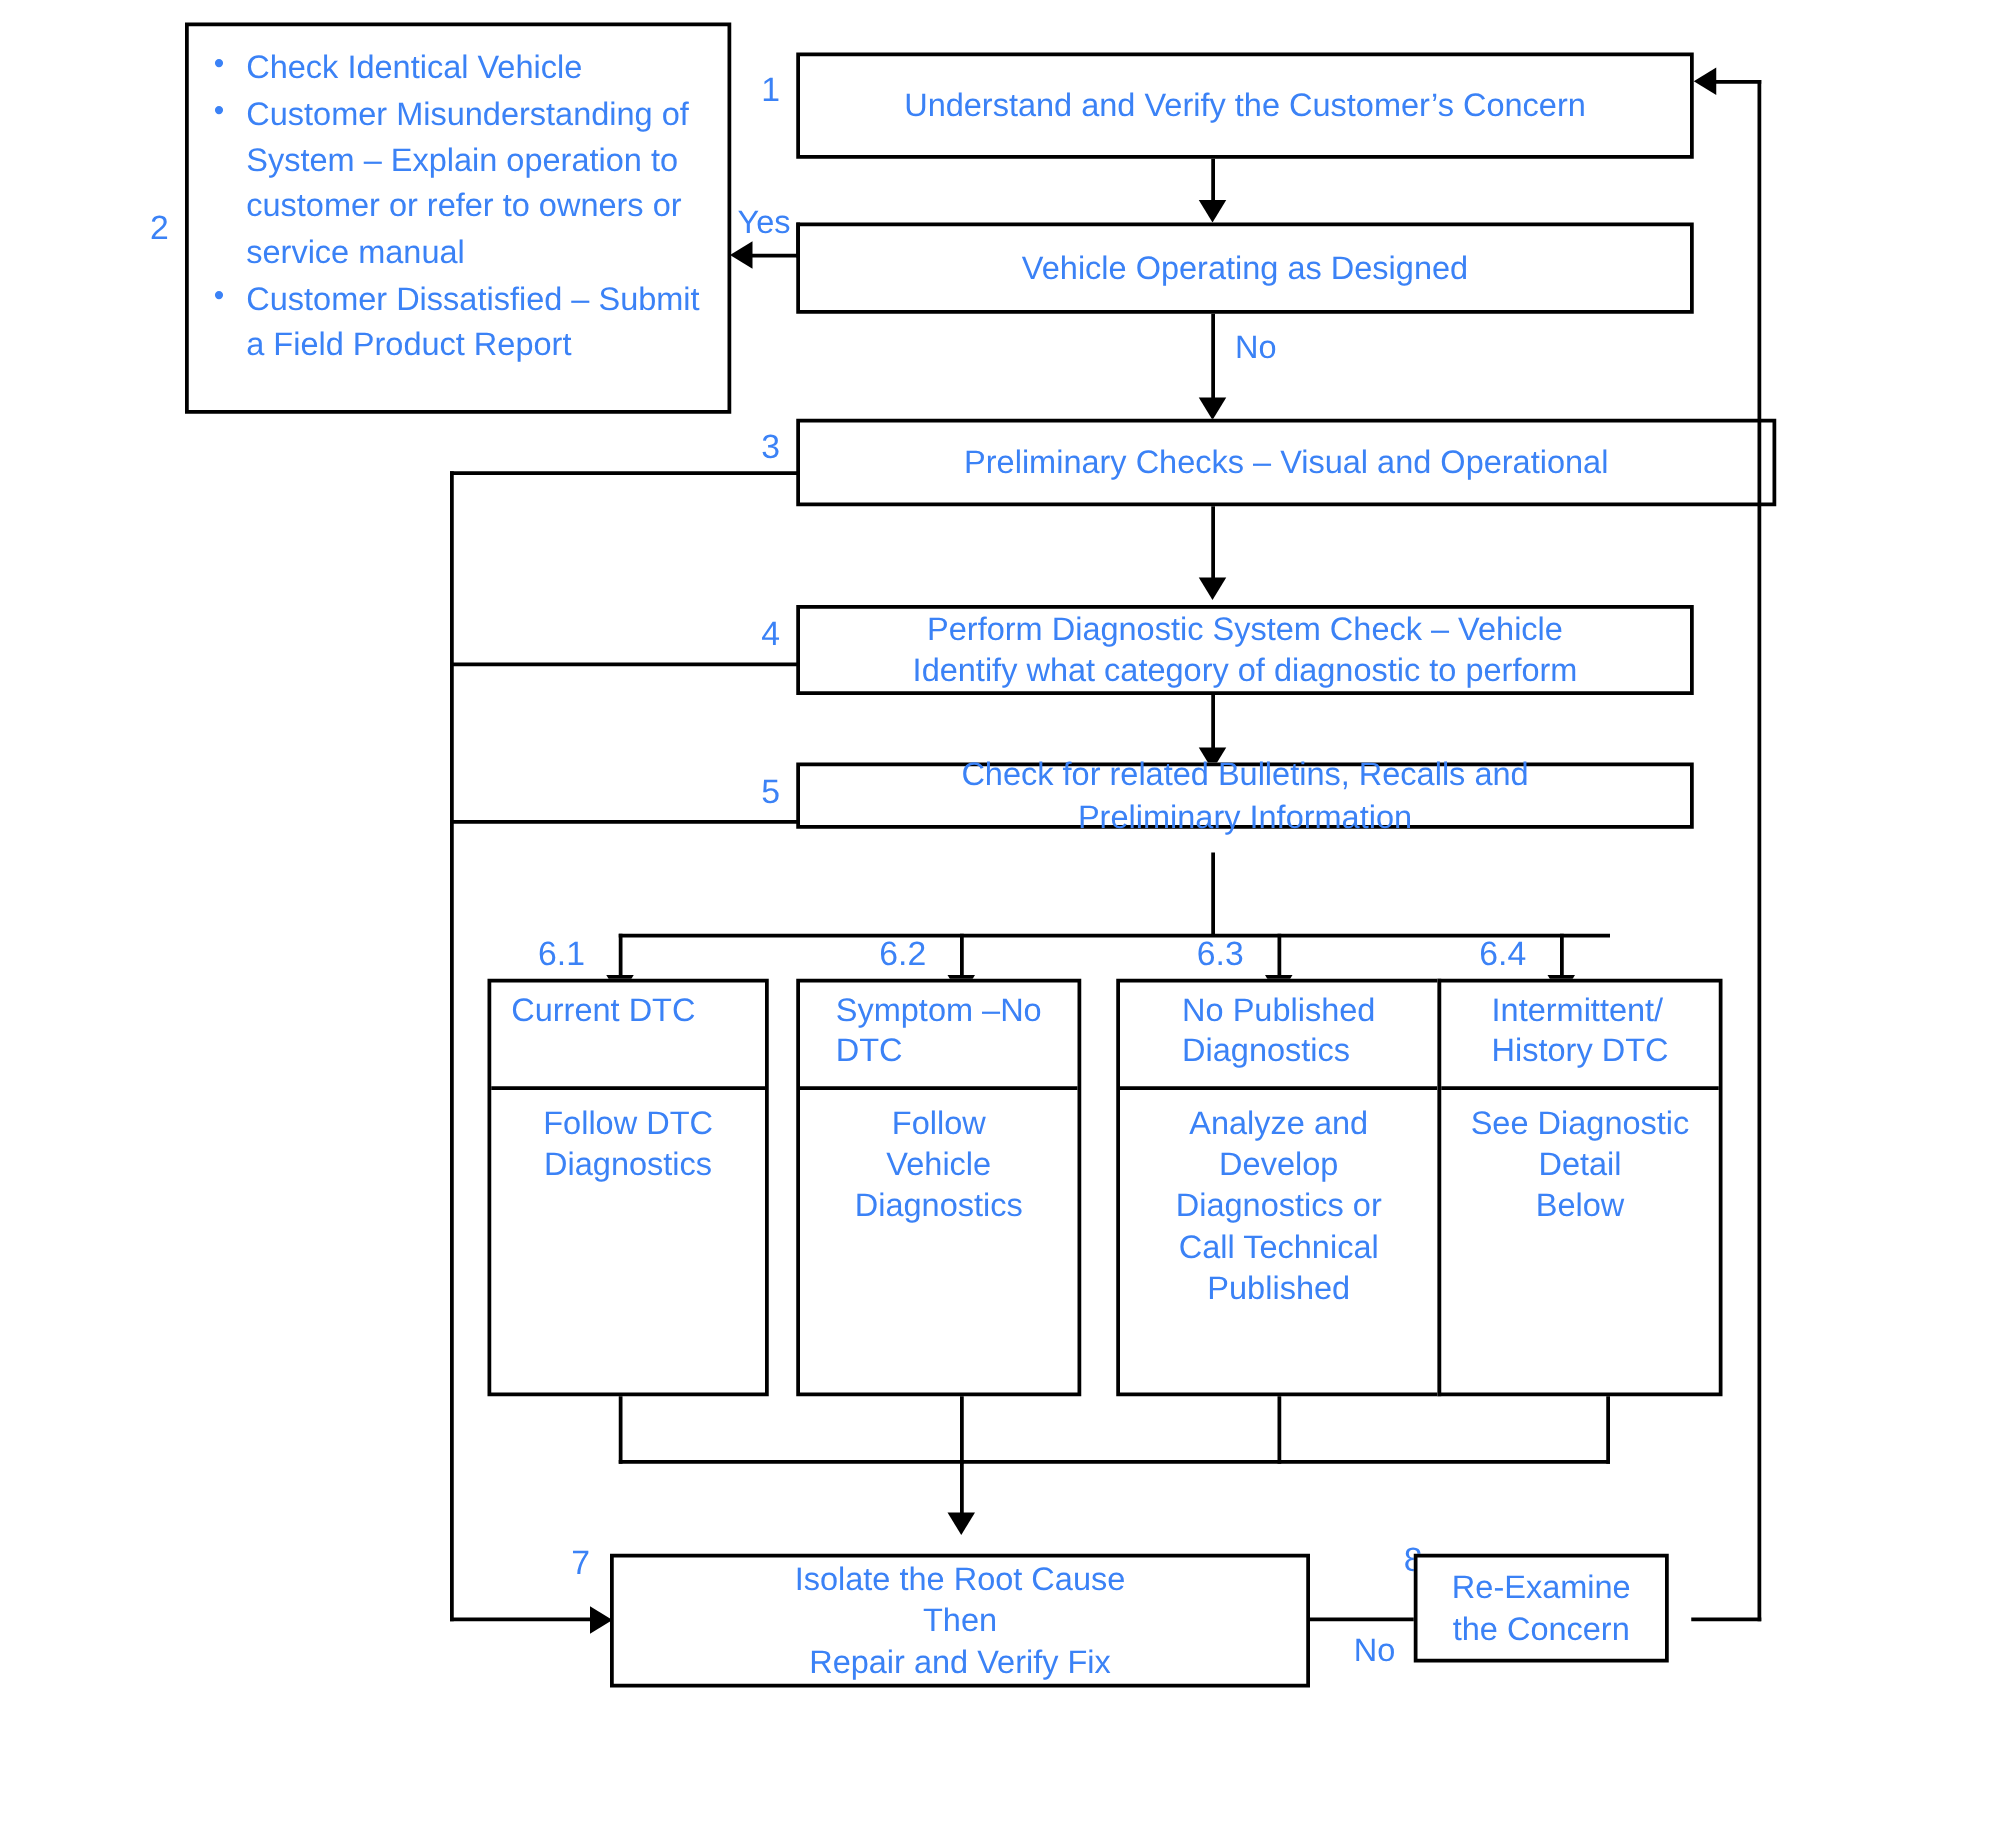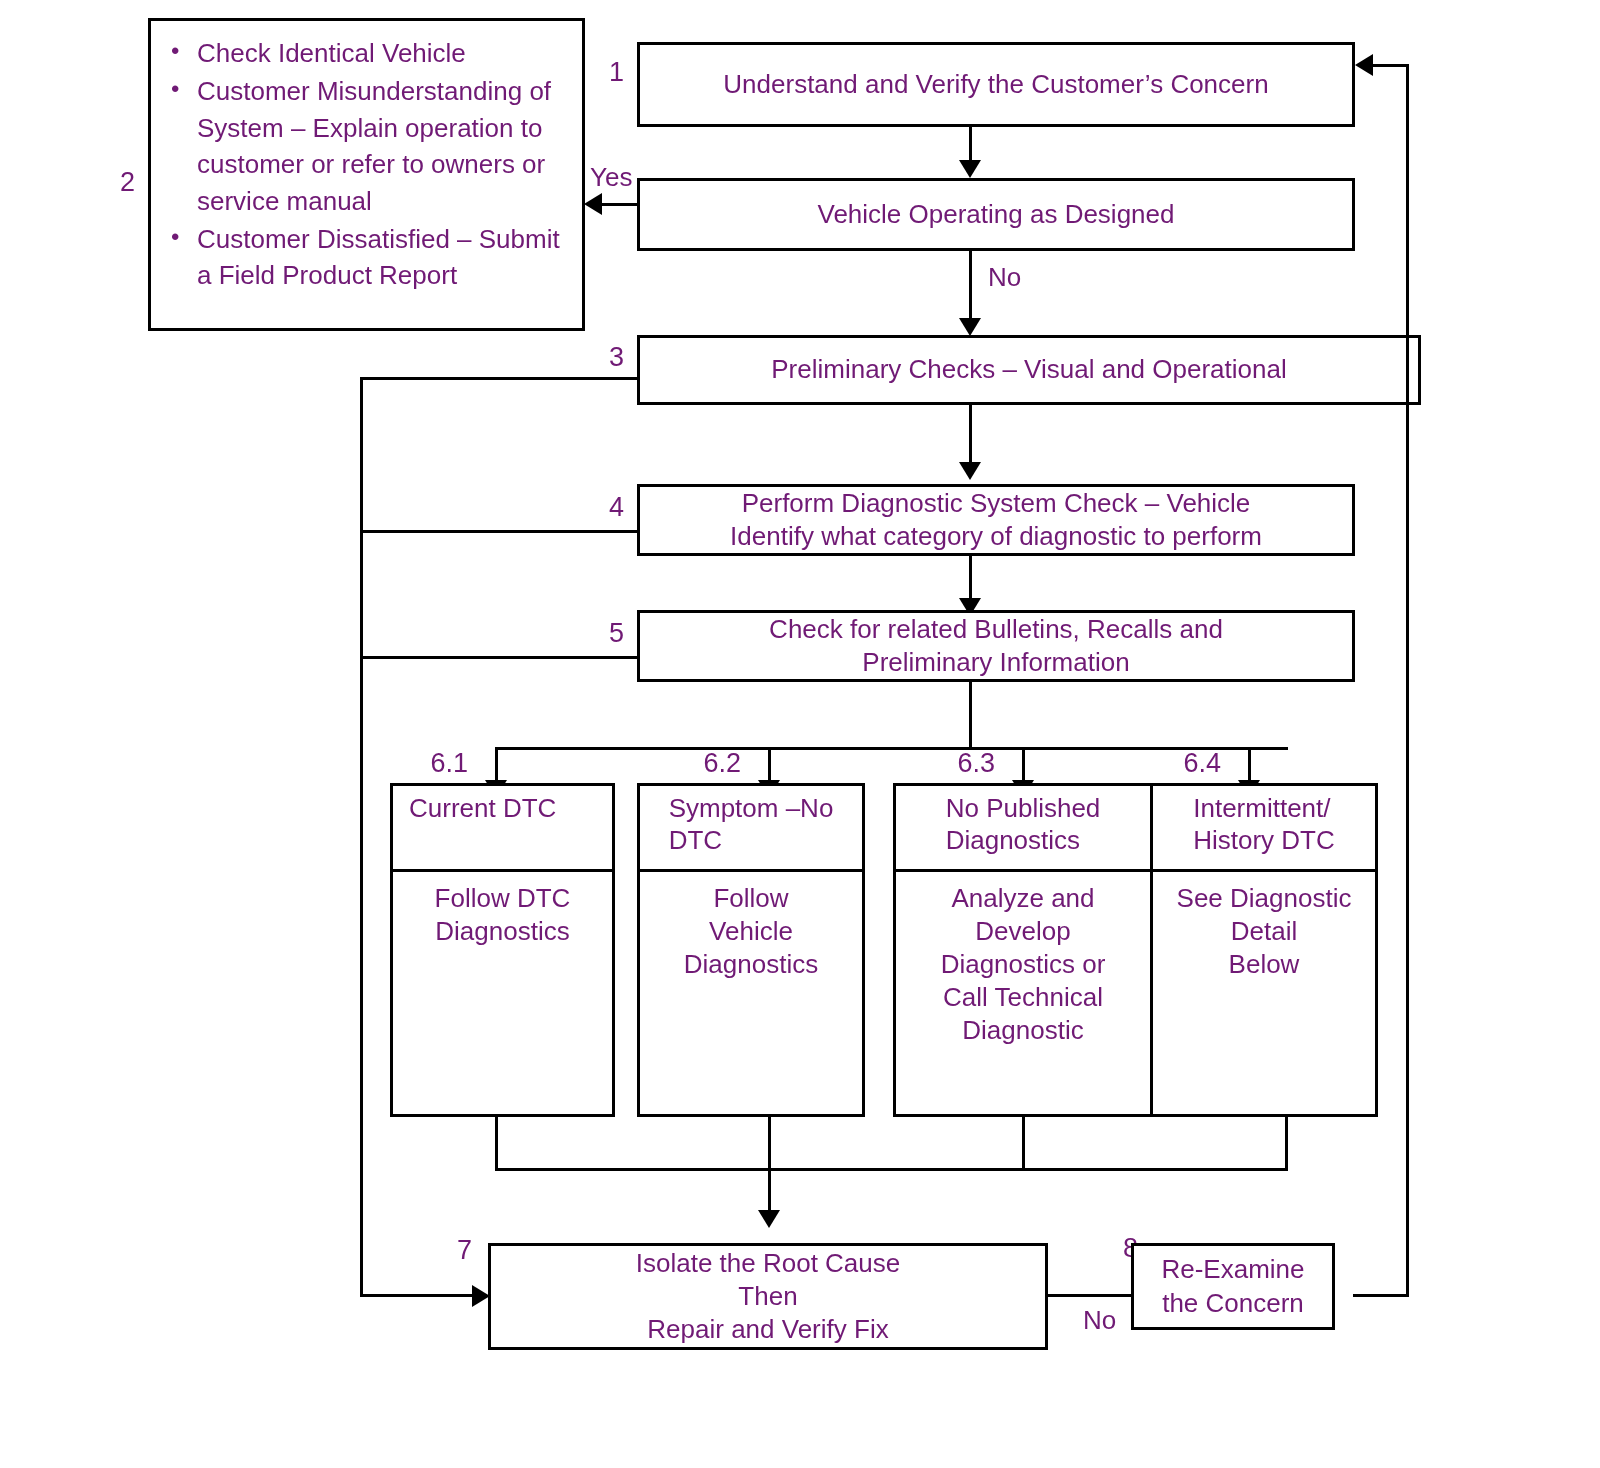--- a/index.html
+++ b/index.html
@@ -2,21 +2,21 @@
 <html><head>
 <meta charset="utf-8">
 <style>
   html,body{margin:0;padding:0;background:#ffffff;}
   #root{
     position:relative;
     width:1600px;
     height:1468px;
     background:#ffffff;
     font-family:"Liberation Sans", sans-serif;
-    color:#701a75;
+    color:#3b82f6;
     overflow:hidden;
   }
   .box{
     position:absolute;
     border:3px solid #000;
     background:#fff;
     box-sizing:border-box;
     display:flex;
     align-items:center;
     justify-content:center;
@@ -135,21 +135,21 @@
     <span class="inner">
       <span>Perform Diagnostic System Check – Vehicle</span><br>
       <span>Identify what category of diagnostic to perform</span>
     </span>
   </div>
   <div class="num" style="left:592px; top:492px; width:32px;">4</div>
 
   <div class="vline" style="left:969px; top:556px; height:47px;"></div>
   <div class="arrow-d" style="left:959px; top:598px;"></div>
 
-  <div class="box" style="left:637px; top:610px; width:718px; height:72px;">
+  <div class="box" style="left:637px; top:610px; width:718px; height:53px;">
     <span class="inner">
       <span>Check for related Bulletins, Recalls and</span><br>
       <span>Preliminary Information</span>
     </span>
   </div>
   <div class="num" style="left:592px; top:618px; width:32px;">5</div>
 
   <div class="vline" style="left:360px; top:377px; height:920px;"></div>
   <div class="hline" style="left:360px; top:377px; width:279px;"></div>
   <div class="hline" style="left:360px; top:530px; width:279px;"></div>
@@ -211,21 +211,21 @@
         <span>No Published</span><br>
         <span>Diagnostics</span>
       </span>
     </div>
     <div class="bot" style="height:245px;">
       <span>
         <span>Analyze and</span><br>
         <span>Develop</span><br>
         <span>Diagnostics or</span><br>
         <span>Call Technical</span><br>
-        <span>Diagnostic</span>
+        <span>Published</span>
       </span>
     </div>
   </div>
 
   <div class="sbox" style="left:1150px; top:783px; width:228px; height:334px;">
     <div class="top">
       <span>
         <span>Intermittent/</span><br>
         <span>History DTC</span>
       </span>

